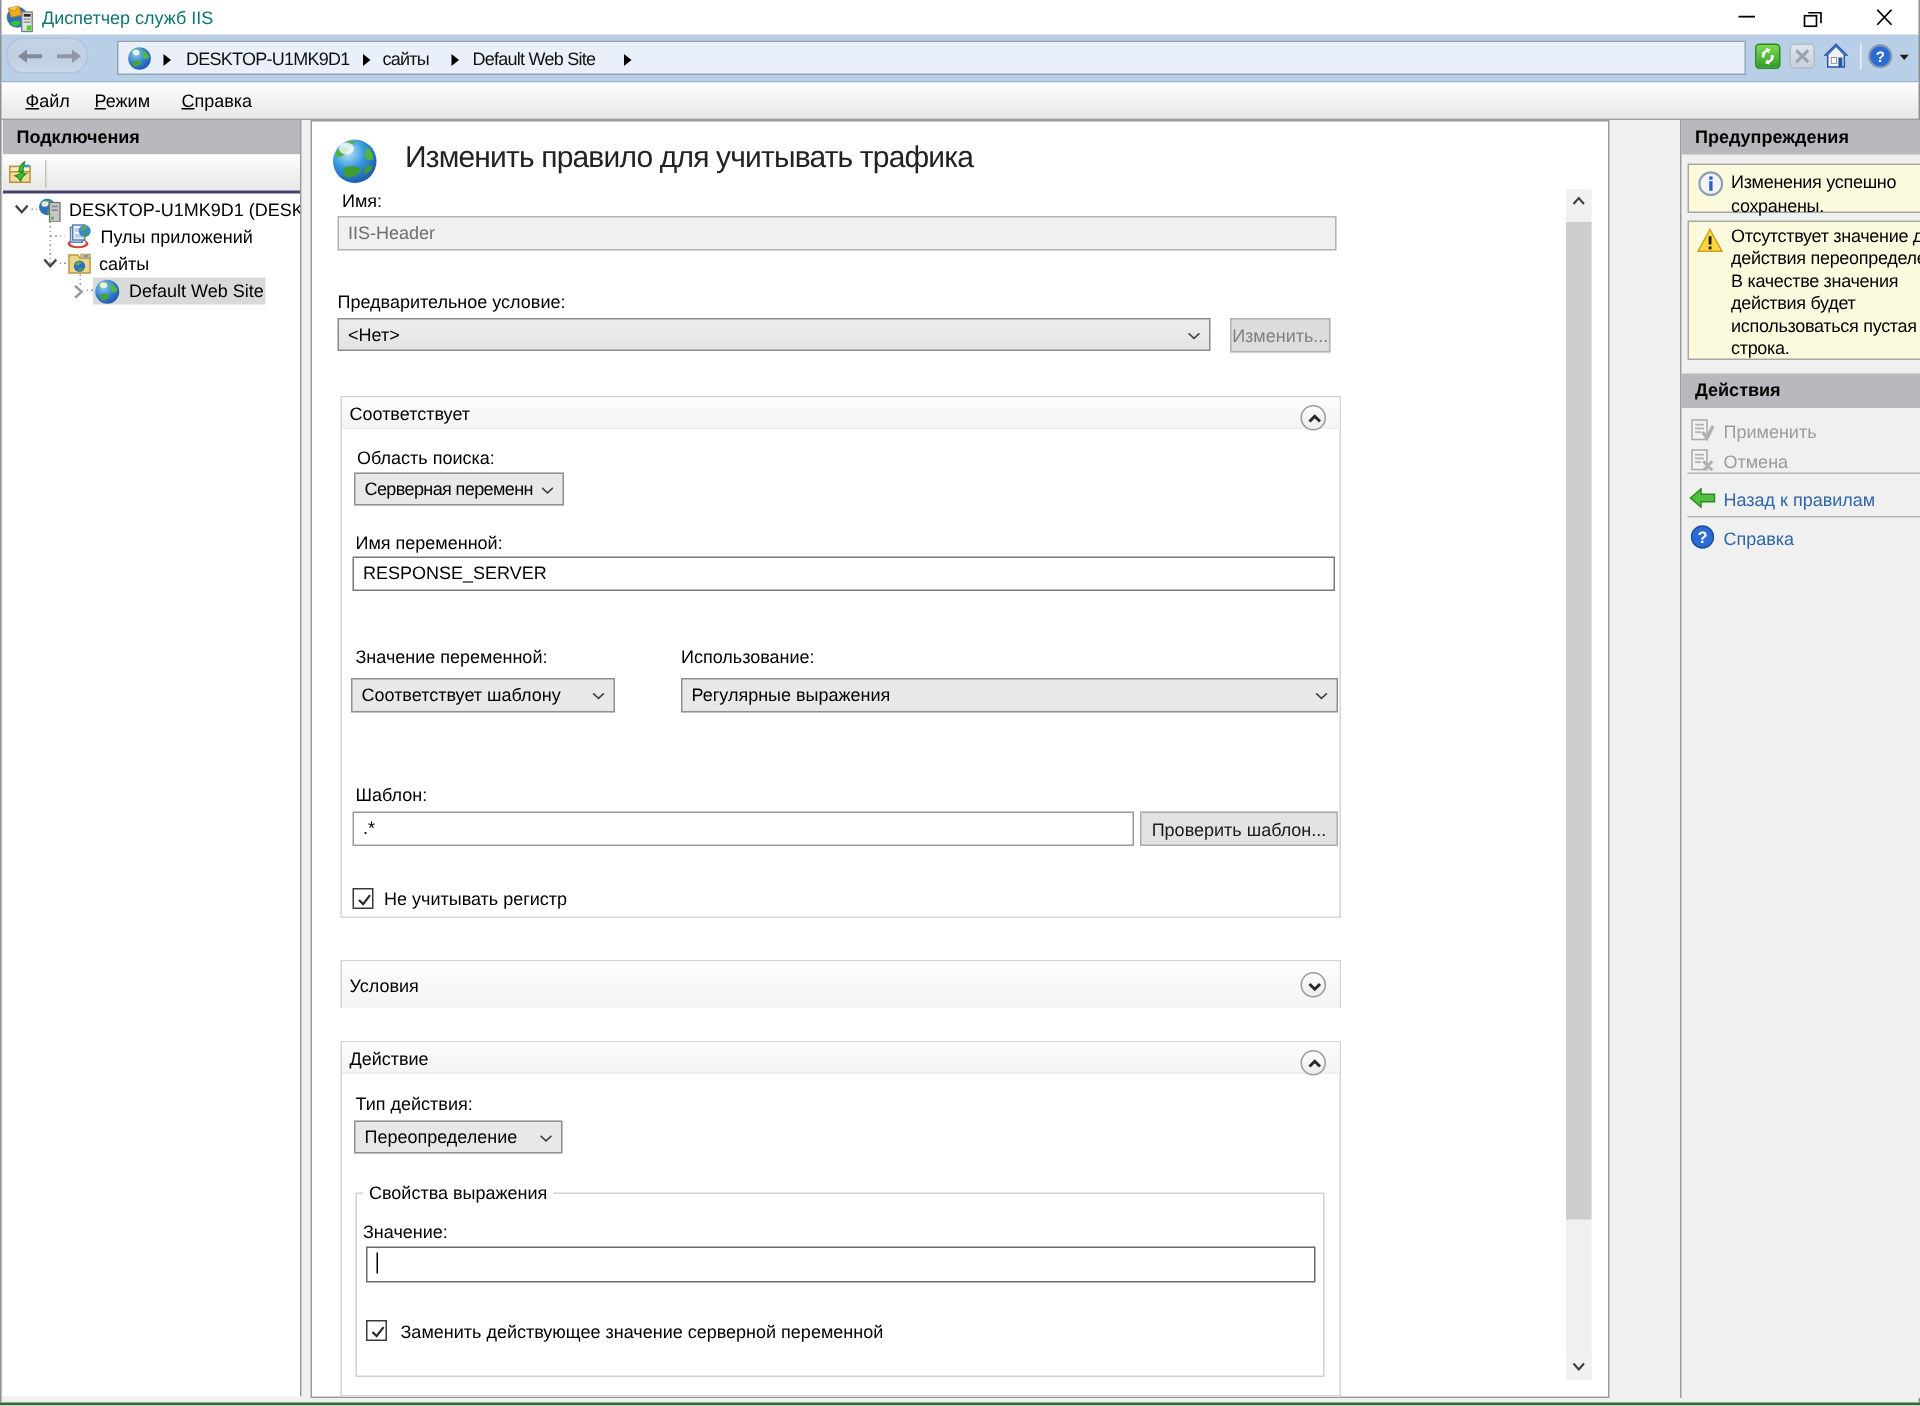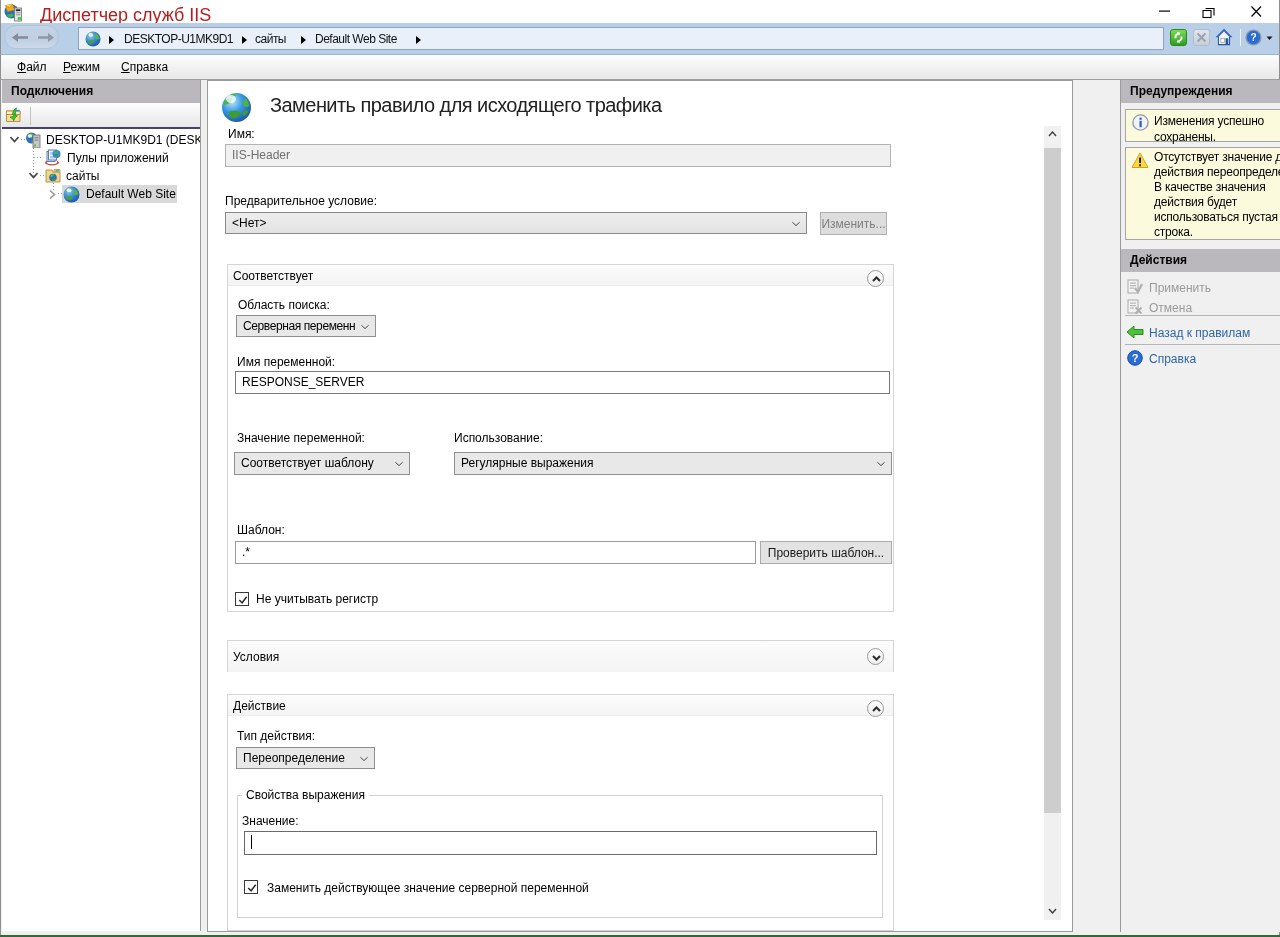--- a/index.html
+++ b/index.html
@@ -2,21 +2,21 @@
 <html><head>
 <meta charset="utf-8">
 <style>
 * { margin:0; padding:0; box-sizing:border-box; }
 html,body { width:1280px; height:937px; overflow:hidden; }
 body { font-family:"Liberation Sans", sans-serif; font-size:12px; color:#000; background:#fff; position:relative; }
 .abs { position:absolute; }
 
 
 #titlebar { left:0; top:0; width:1280px; height:23px; background:#fff; border-left:1px solid #8f8f8f; border-right:1px solid #8f8f8f; }
-#title-text { left:28px; top:5px; font-size:18px; color:#b91c1c;margin-left:12px; }
+#title-text { left:28px; top:5px; font-size:12px; color:#0f766e; }
 #winbtns { right:0; top:0; height:23px; }
 #toolbar { left:0; top:23px; width:1280px; height:32px; background:#b9cfe8; border-left:1px solid #8f8f8f; border-right:1px solid #8f8f8f; border-bottom:1px solid #9fb4cd; }
 #menubar { left:0; top:55px; width:1280px; height:25px; background:linear-gradient(#fdfdfd,#e8e8e8); border-left:1px solid #8f8f8f; border-right:1px solid #8f8f8f; border-bottom:1px solid #9e9e9e; }
 #menubar span.mi { position:absolute; top:5px; }
 #menubar u { text-decoration:underline; }
 #workspace { left:0; top:80px; width:1280px; height:855px; background:#f0f0f0; border-left:1px solid #8f8f8f; border-right:1px solid #8f8f8f; }
 #bottomborder { left:0; top:935px; width:1280px; height:2px; background:#2e6b36; }
 
 
 #crumbbar { left:78px; top:27px; width:1086px; height:23px; background:#e9f0f9; border:1px solid #93a4b8; }
@@ -244,21 +244,21 @@
     </radialGradient>
       </defs>
     <circle cx="15.5" cy="15.5" r="14.5" fill="url(#gl)"></circle>
     <path d="M3 9 C6 6 10 5.5 12 7 C10.5 10.5 7 12.5 3.5 13 C2.8 11.6 2.8 10.2 3 9 Z" fill="#4fb341"></path>
     <path d="M10 2.5 C12 1.8 14.5 1.8 16 2.6 C14.5 4.2 12.5 5 10.5 5 C10 4.2 9.9 3.3 10 2.5 Z" fill="#4fb341"></path>
     <path d="M24 6 C26.5 8 28 11 28 14 C26 15.5 23.5 15 22 13.2 C21.8 10.5 22.6 8 24 6 Z" fill="#4fb341"></path>
     <path d="M8 20 C12 18 17 18.5 20 21 C18 25 13.5 27 9.5 26 C8.2 24.2 7.8 22 8 20 Z" fill="#3f9c31"></path>
     <path d="M23.5 18.5 C25.5 18 27.5 18.8 27.2 20.2 C26 22.3 24 23.8 21.8 24.3 C21.5 22.2 22.2 20.2 23.5 18.5 Z" fill="#3f9c31"></path>
     <ellipse cx="10" cy="7" rx="5" ry="4" fill="#ffffff" opacity="0.75"></ellipse>
   </svg>
-  <h1 class="pagetitle">Заменить правило для исходящего трафика</h1>
+  <h1 class="pagetitle">Изменить правило для учитывать трафика</h1>
   <label class="lbl" style="left:20px;top:46px">Имя:</label>
   <div class="tbox" style="left:17px;top:63px;width:666px;height:23px">IIS-Header</div>
   <label class="lbl" style="left:17px;top:113px">Предварительное условие:</label>
   <div class="combo" style="left:17px;top:131px;width:582px;height:22px;background:linear-gradient(#eeeeee,#e2e2e2);border-color:#8a8a8a">&lt;Нет&gt;
     <svg class="chev" width="10" height="6" viewBox="0 0 10 6">
         <path d="M0.5 0.8 L5 5 L9.5 0.8" stroke="#3f3f3f" stroke-width="1.2" fill="none"></path>
       </svg>
   </div>
   <div class="btn" style="left:612px;top:131px;width:67px;height:23px;padding-top:4px">Изменить...</div>
 

